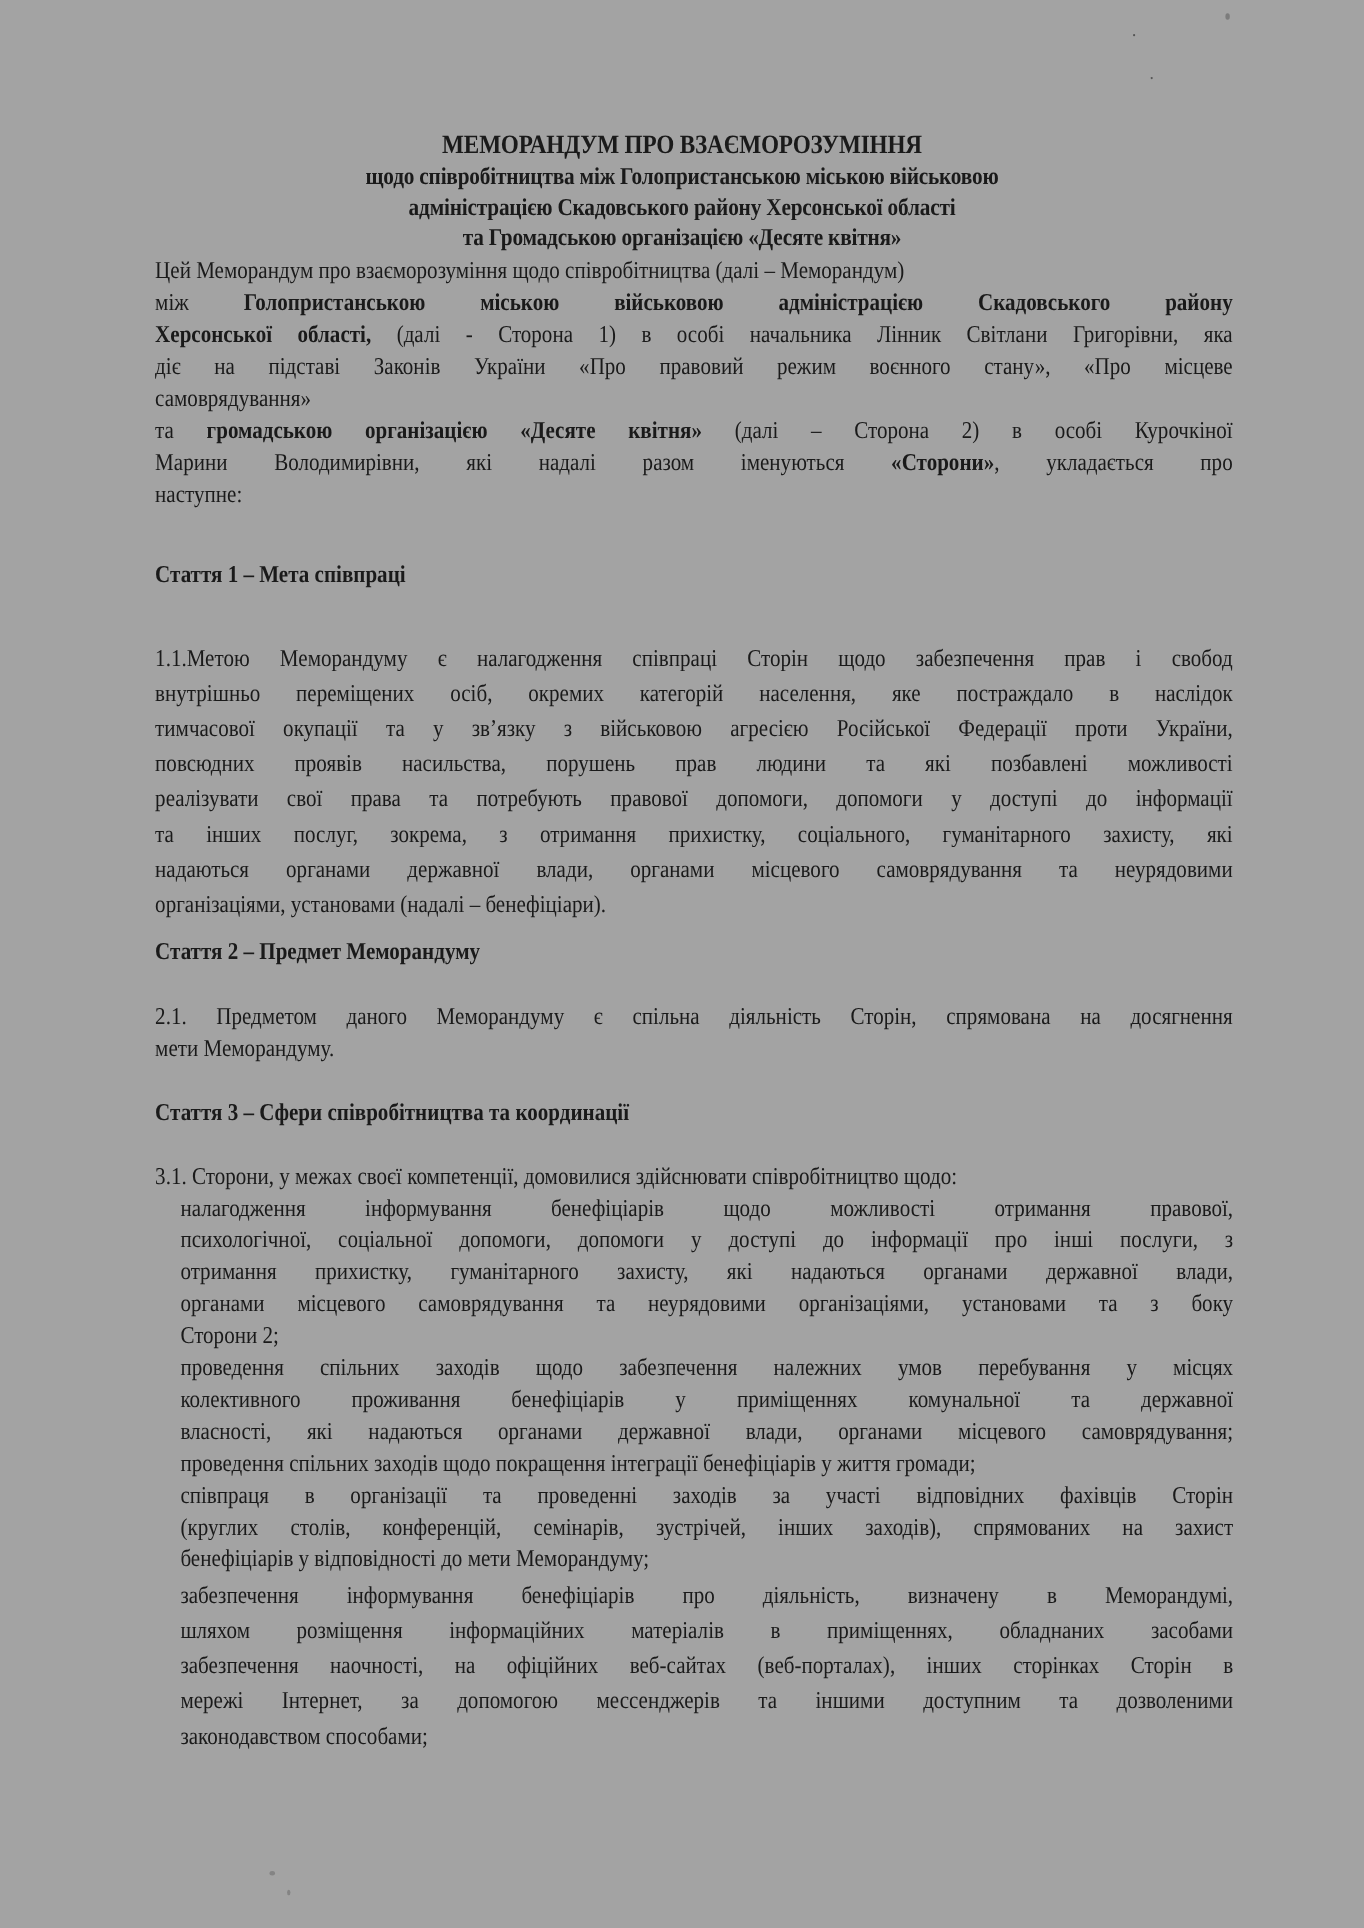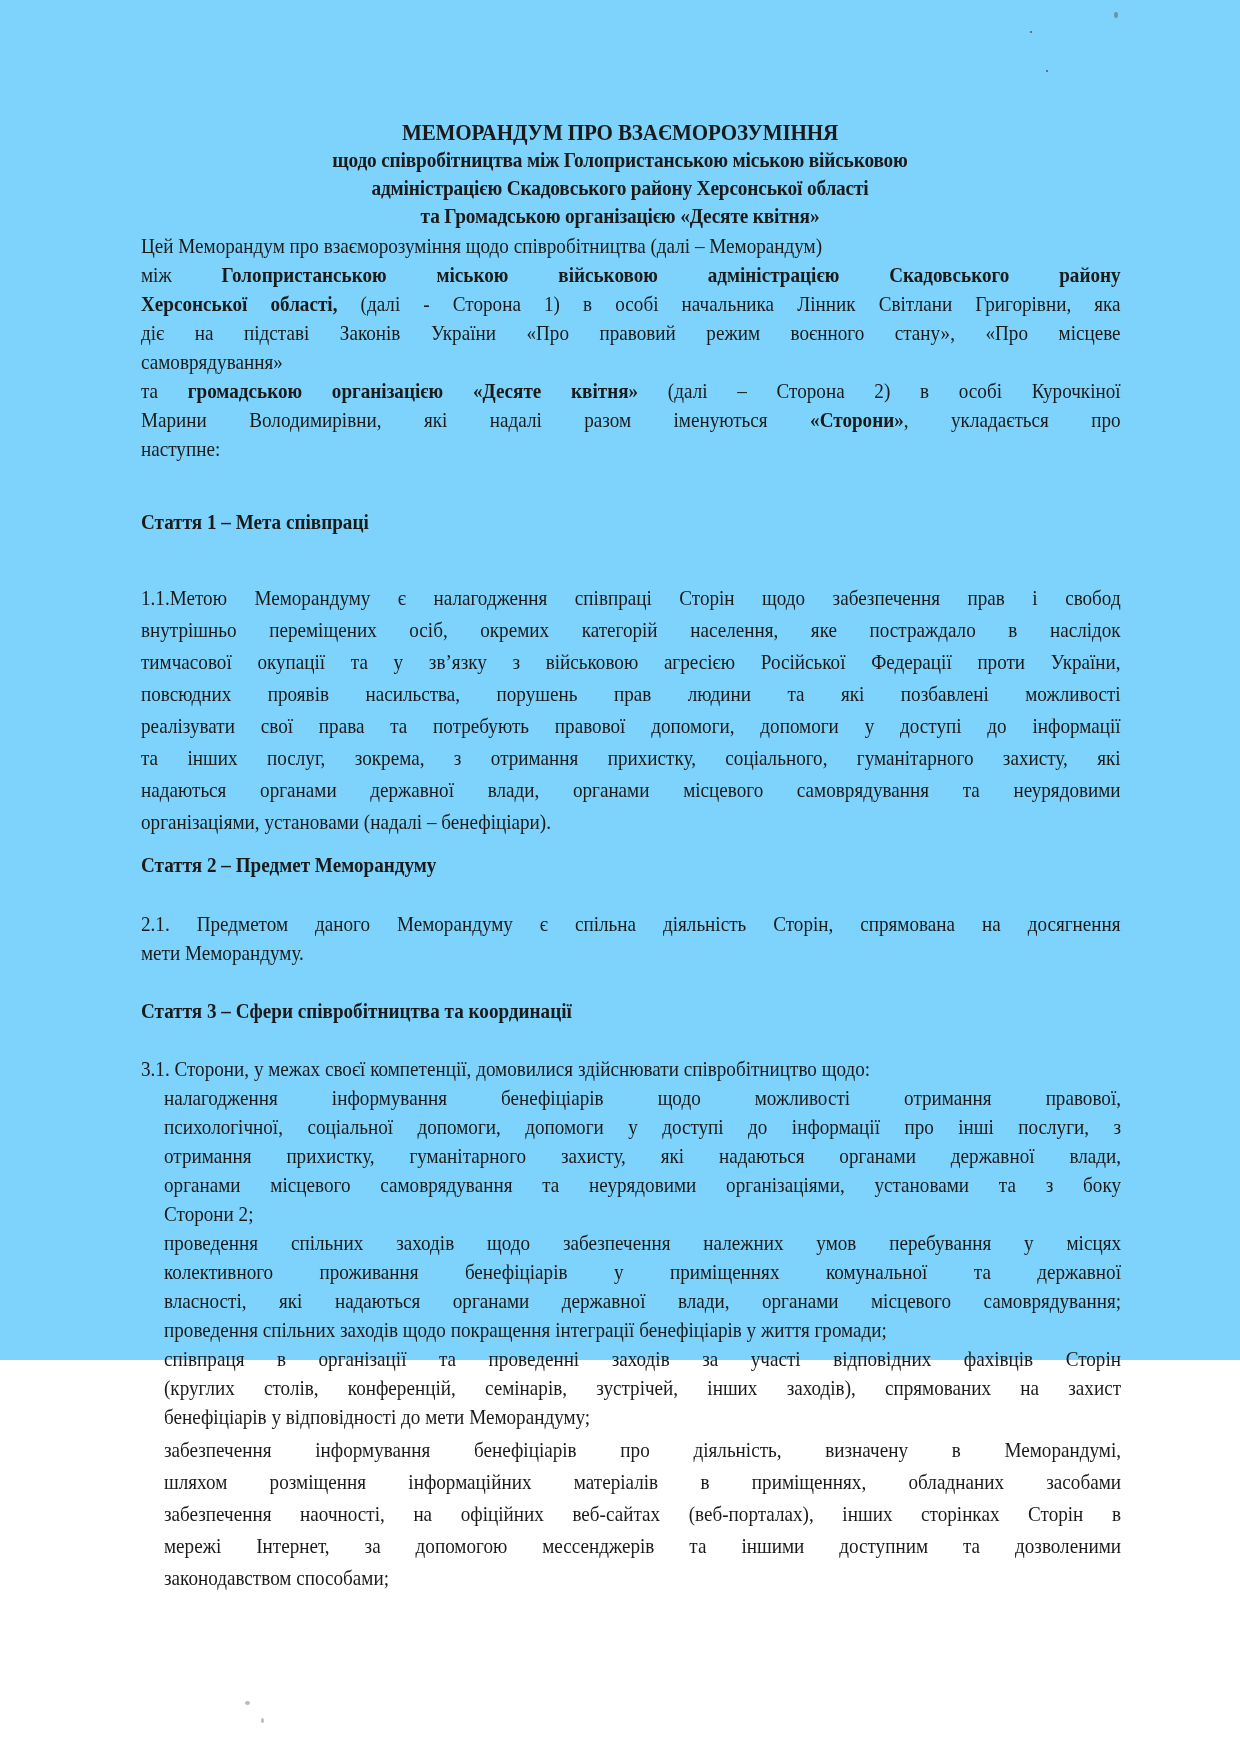--- a/index.html
+++ b/index.html
@@ -1,18 +1,18 @@
 <!DOCTYPE html>
 <html><head>
 <meta charset="utf-8">
 <style>
   html, body { margin: 0; padding: 0; background: #ffffff; }
   body { width: 1240px; height: 1753px; position: relative; overflow: hidden;
          font-family: "Liberation Serif", "DejaVu Serif", serif; color: #1a1a1a; }
-  .page { position: absolute; left: 0; top: 0; width: 1240px; height: 1360px; background: #7dd3fc; }
+  .page { position: absolute; left: 0; top: 0; width: 1240px; height: 1753px; background: #a3a3a3; }
   .title-block { position: absolute; left: 200px; width: 840px; top: 118px; text-align: center; font-weight: bold; }
   .title-block div { font-size: 22px; line-height: 28px; letter-spacing: -0.2px; transform: scaleX(0.88); transform-origin: center; white-space: nowrap; }
   .title-block .t0 { font-size: 24px; }
   .line { position: absolute; left: 141px; width: 980px; font-size: 22px; line-height: 28px; white-space: nowrap;
           transform: scaleX(0.87); transform-origin: left top; }
   .justify { text-align: justify; text-align-last: justify; width: 1126px; }
   .ind { left: 164px; }
   .ind.justify { width: 1100px; }
   b { font-weight: bold; }
   .heading { font-weight: bold; }

